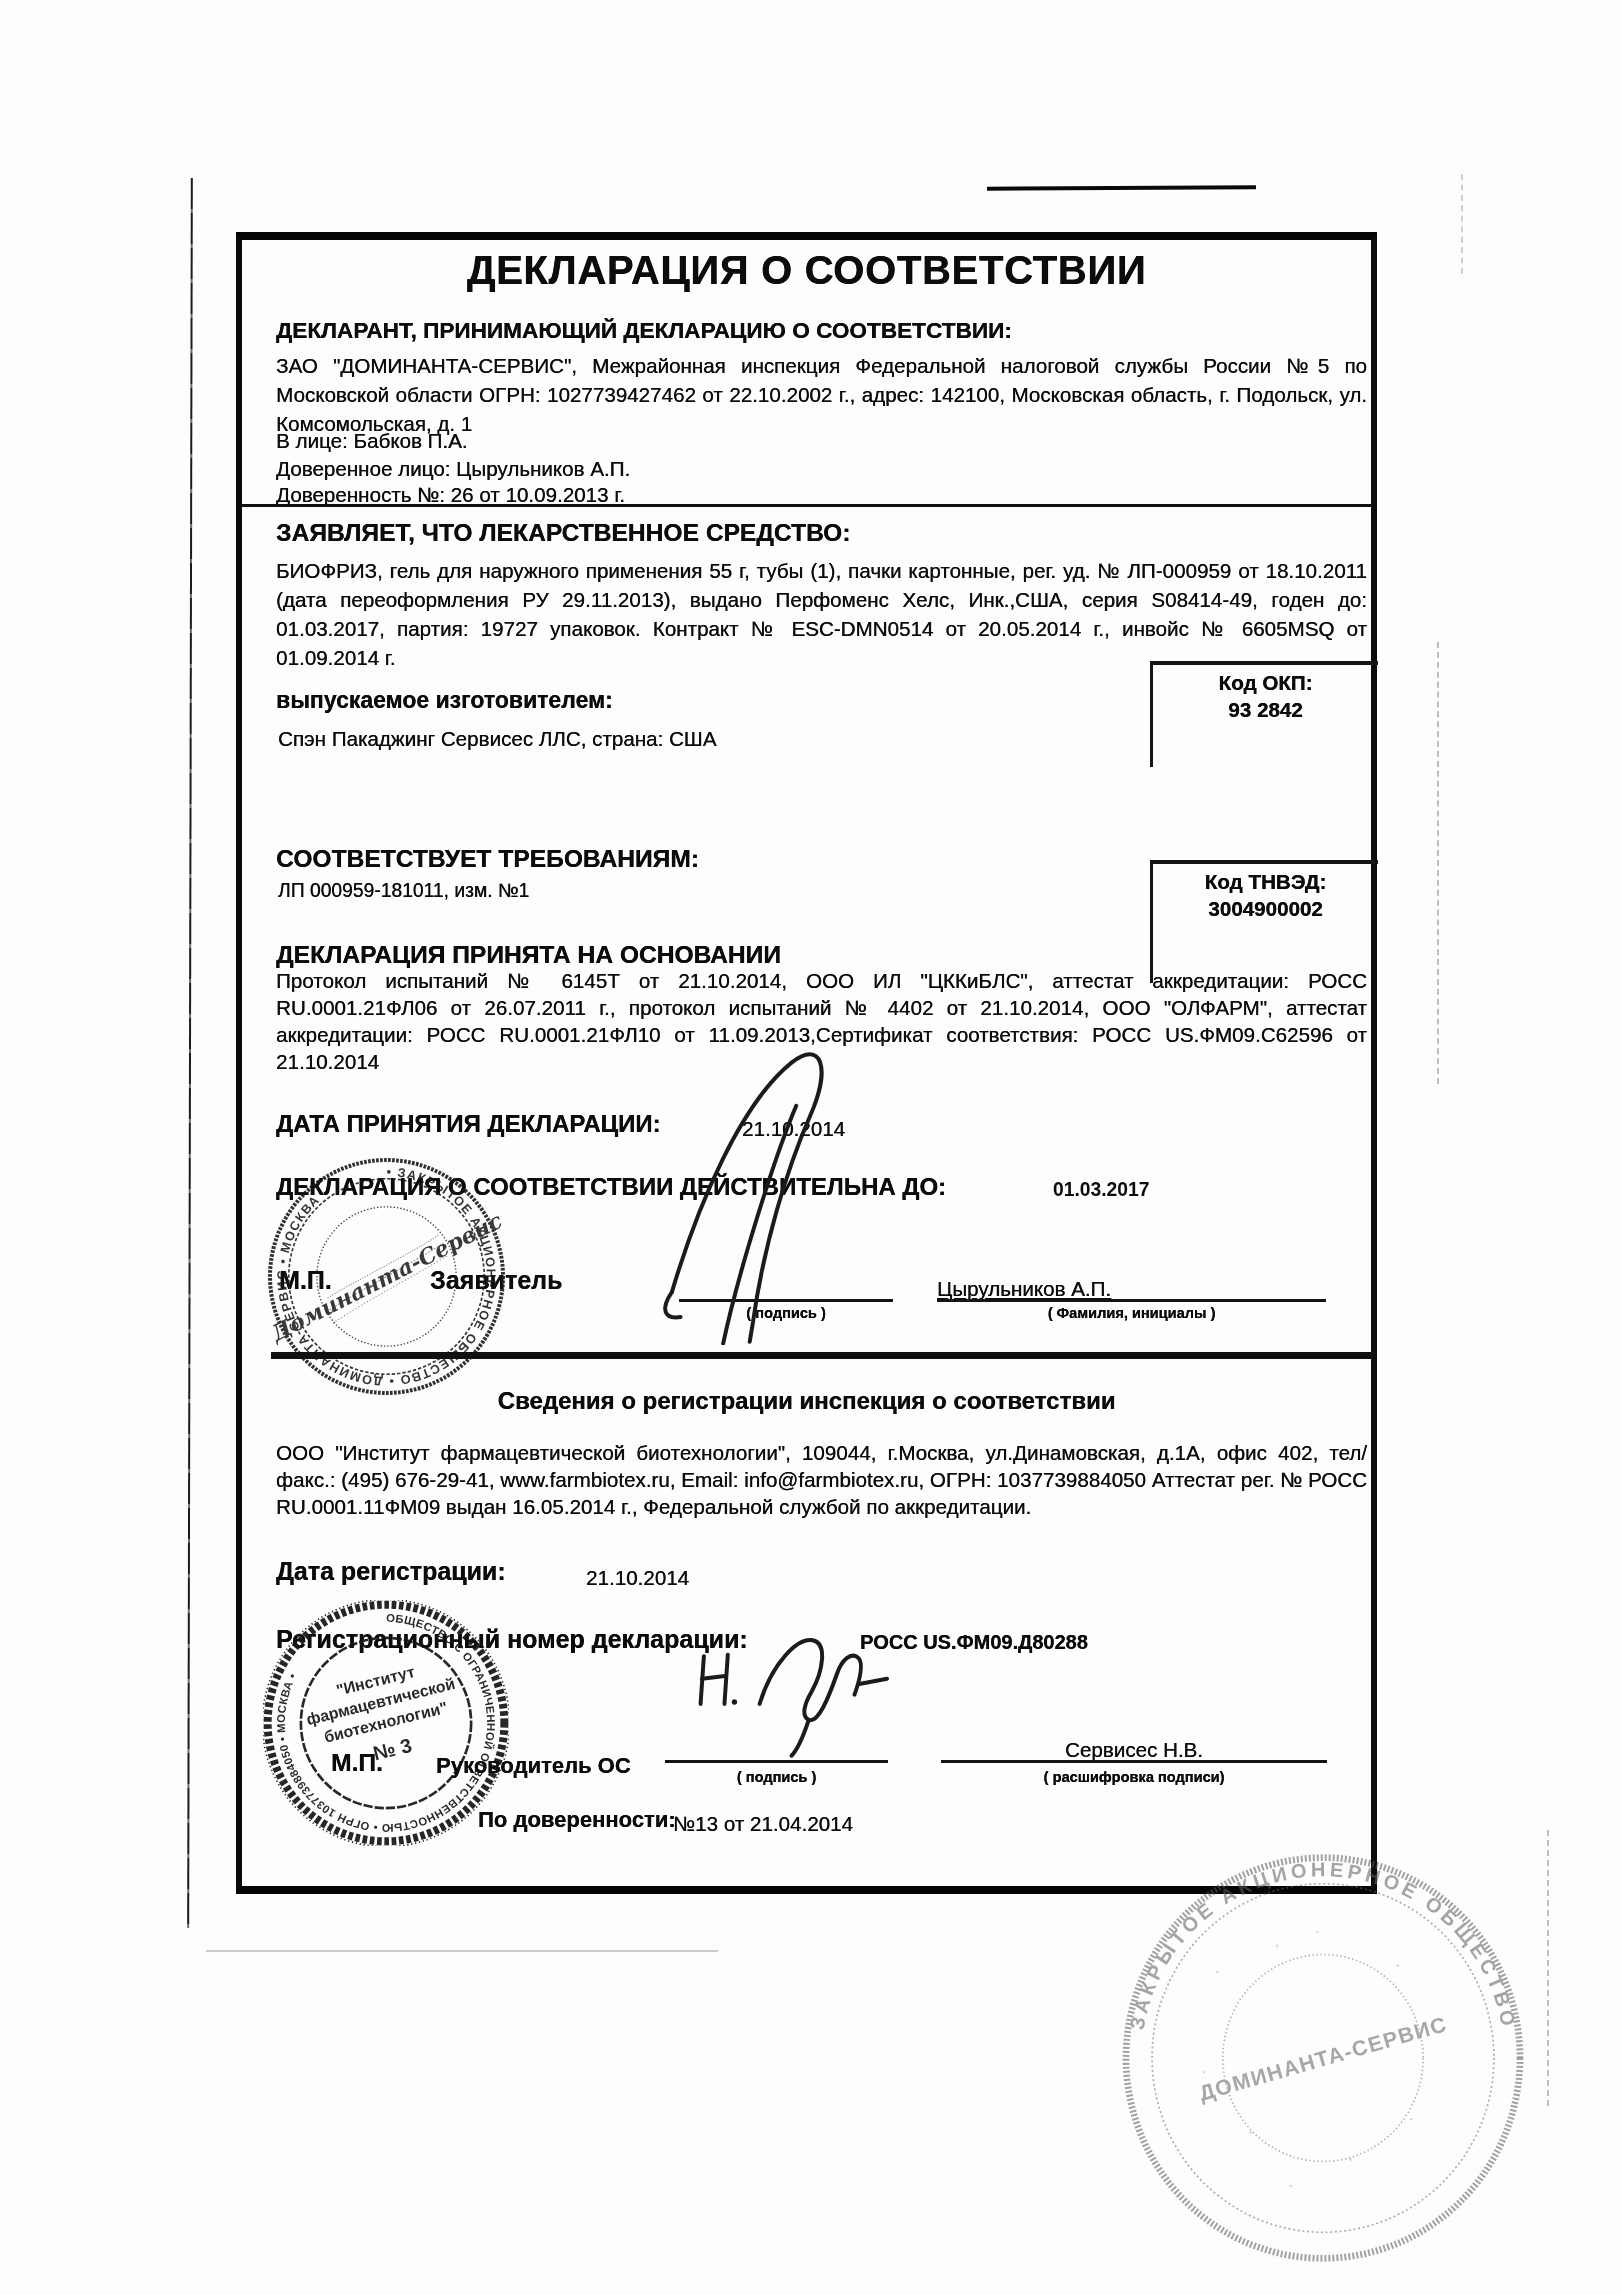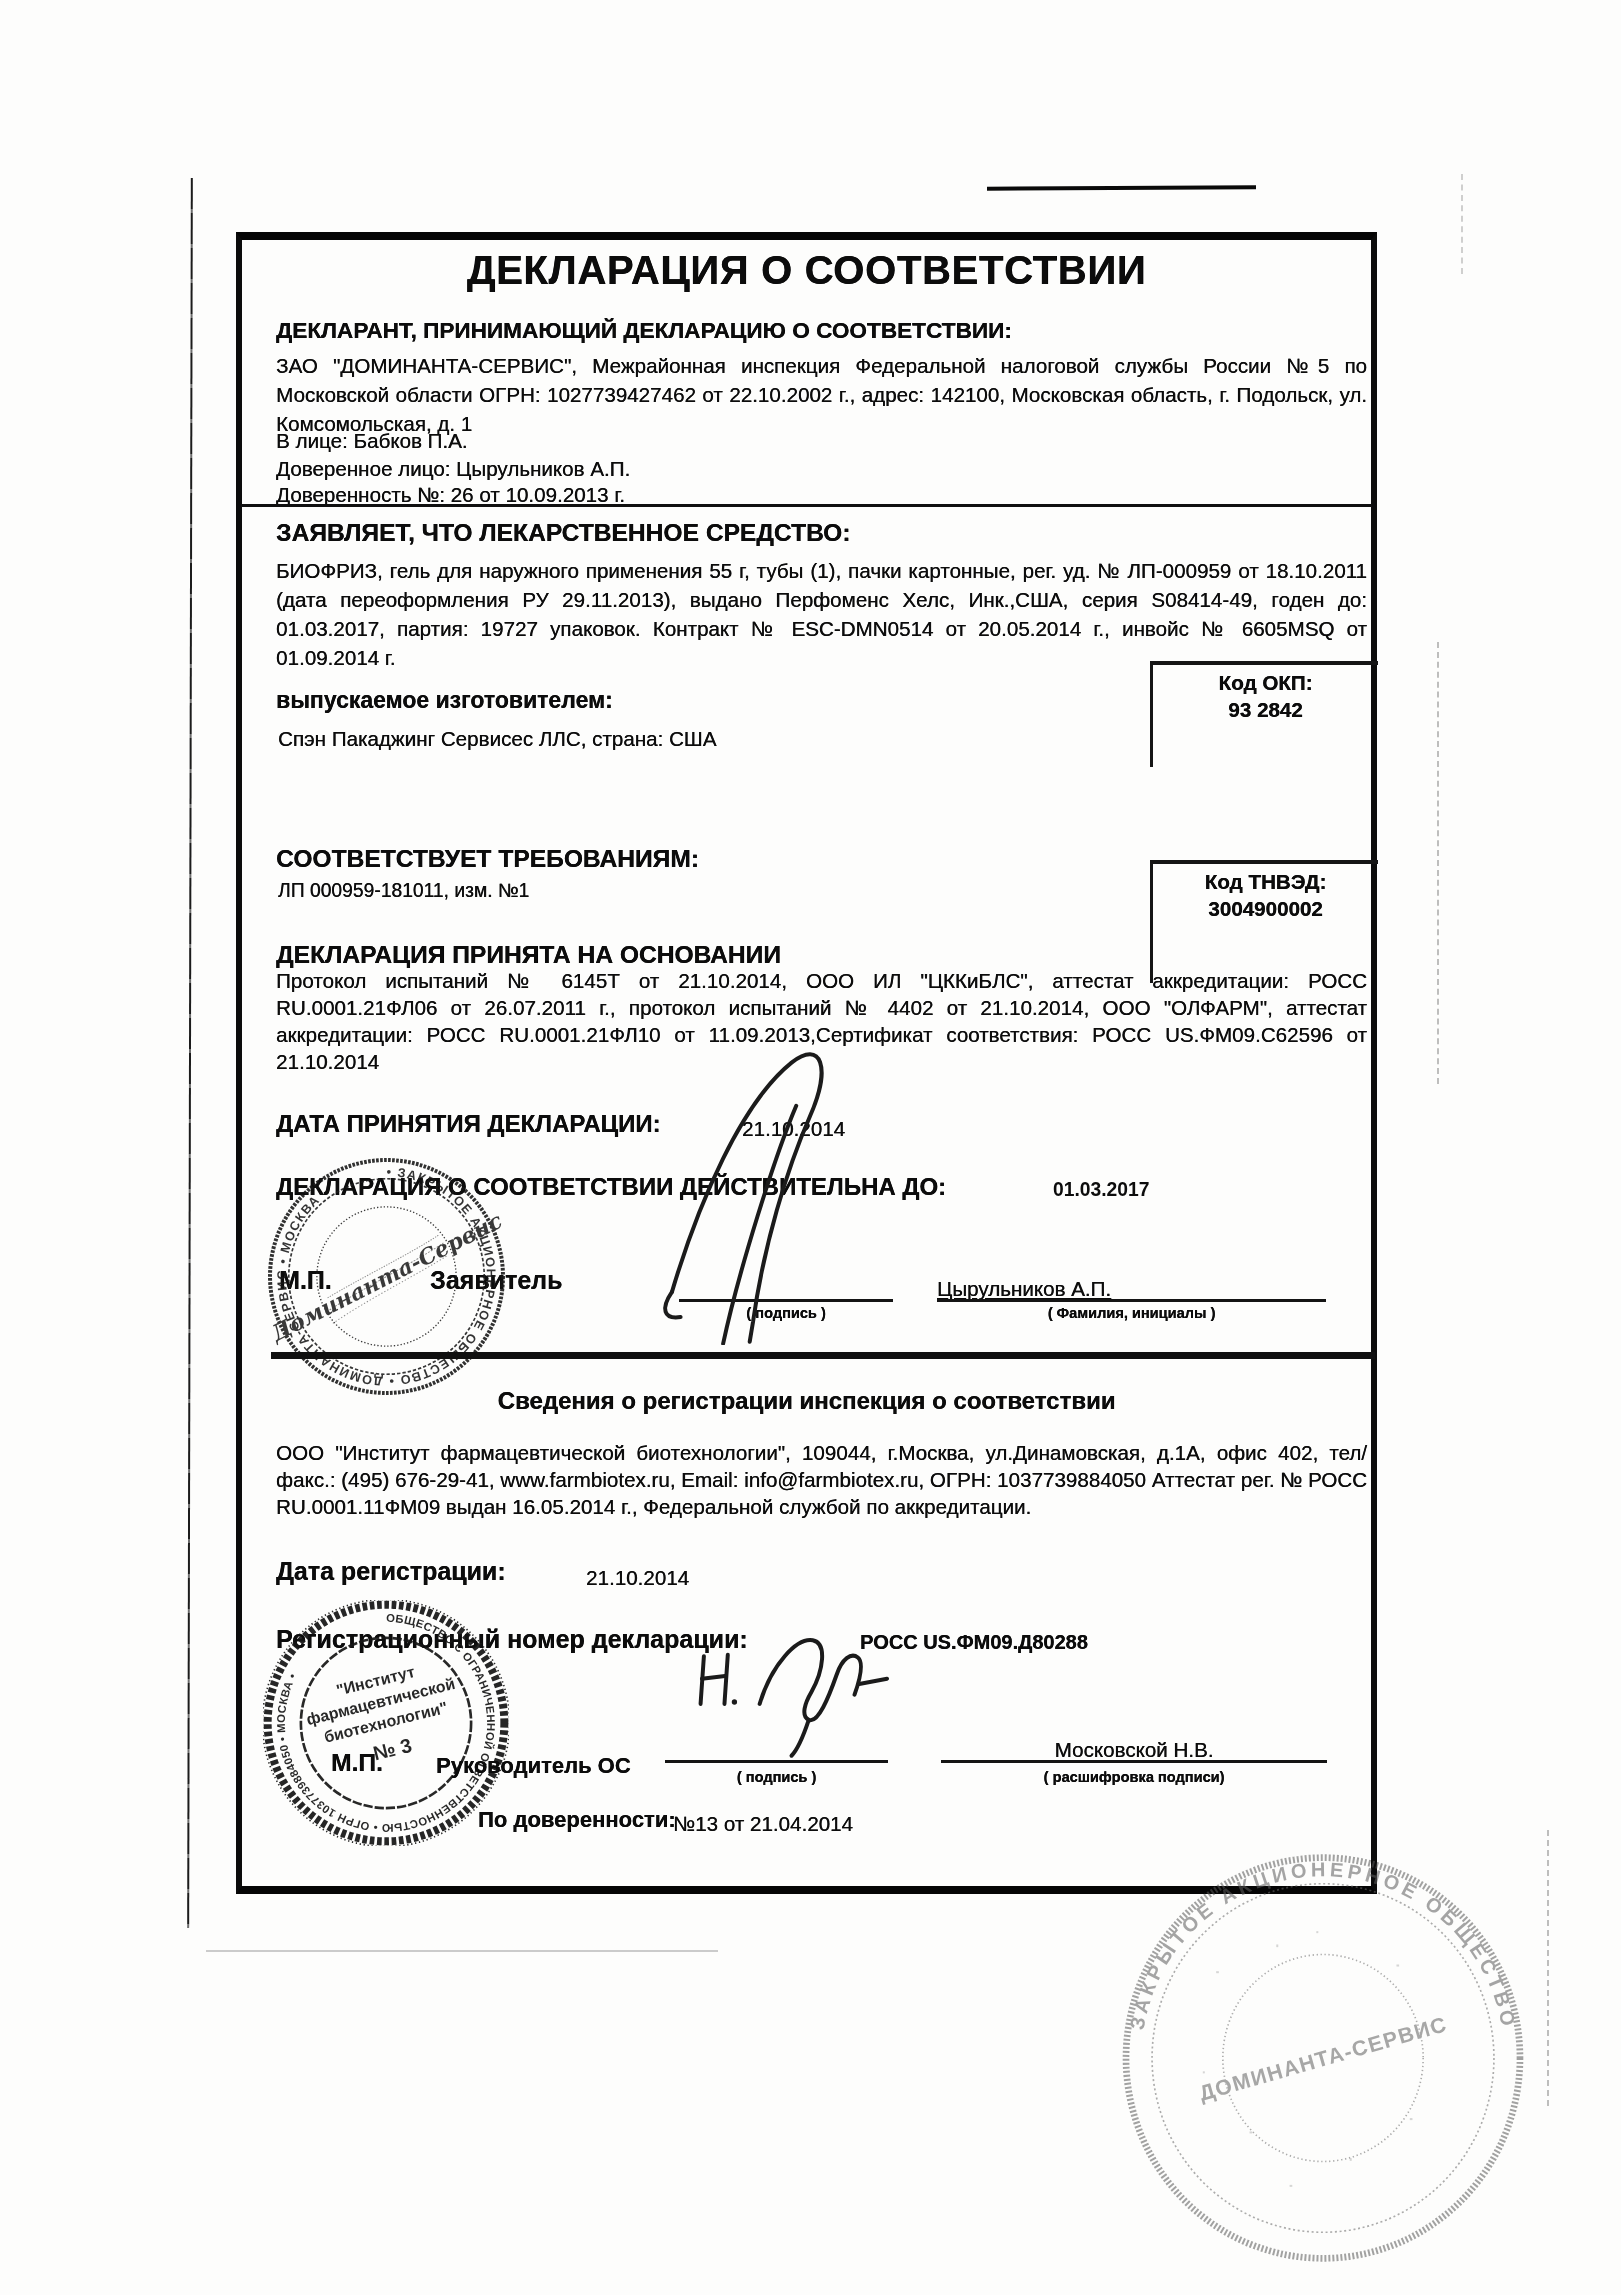--- a/index.html
+++ b/index.html
@@ -161,21 +161,21 @@
       <text x="185" y="236" font-size="30">№ 3</text>
     </g>
   </svg>
 
   <div class="abs h-sec" style="left:331px;top:1749px;font-size:24.6px;">М.П.</div>
   <div class="abs h-sec" style="left:436px;top:1753px;font-size:22px;">Руководитель ОС</div>
 
   <div class="abs sig-line" style="left:665px;top:1760px;width:223px;"></div>
   <div class="abs under-label" style="left:665px;top:1769px;width:223px;">( подпись )</div>
 
-  <div class="abs body-t" style="left:941px;top:1735px;width:386px;text-align:center;">Московской Н.В.</div>
+  <div class="abs body-t" style="left:941px;top:1735px;width:386px;text-align:center;">Сервисес Н.В.</div>
   <div class="abs sig-line" style="left:941px;top:1760px;width:386px;"></div>
   <div class="abs under-label" style="left:941px;top:1769px;width:386px;">( расшифровка подписи)</div>
 
   <svg class="abs" style="left:685px;top:1623px;" width="213" height="146" viewBox="0 0 320 220">
     <g fill="none" stroke="#1b1b1b" stroke-width="6" stroke-linecap="round">
       <path d="M 28 50 L 23 122"></path>
       <path d="M 25 84 L 60 80"></path>
       <path d="M 64 48 L 59 122"></path>
       <path d="M 112 122 C 130 62 168 22 192 26 C 214 30 208 72 190 104 C 180 121 174 140 186 146 C 200 152 216 112 228 78 C 236 54 250 44 260 52 C 270 60 262 88 255 108"></path>
       <path d="M 262 92 L 304 84"></path>

